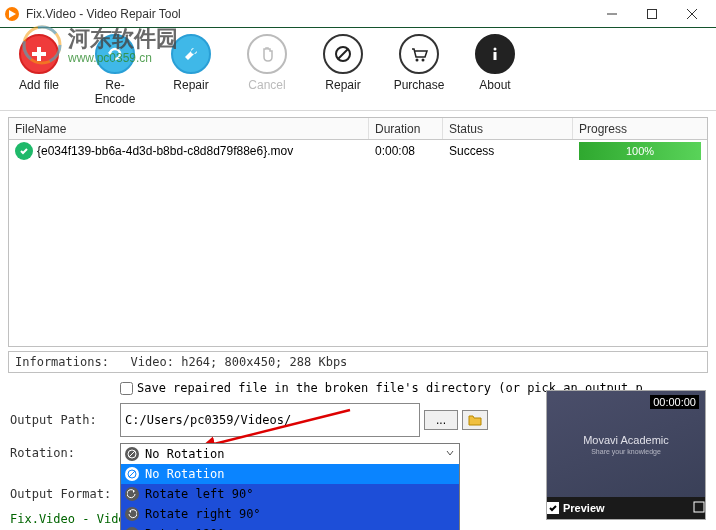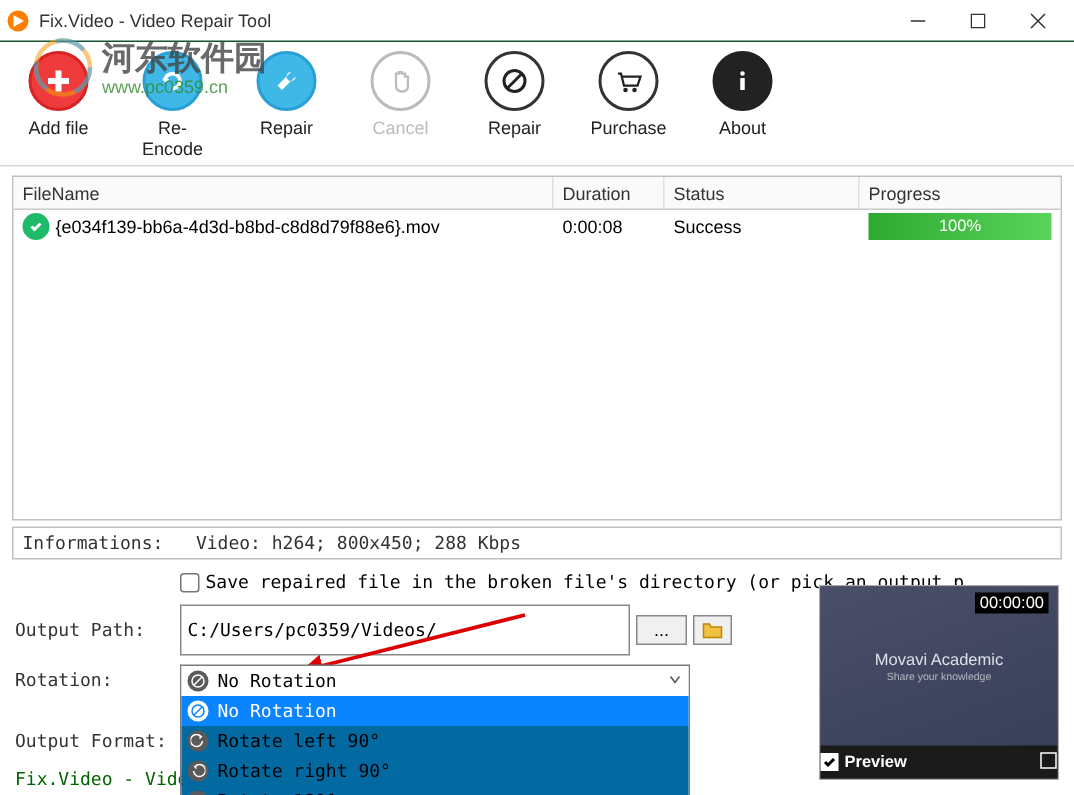--- a/index.html
+++ b/index.html
@@ -28,21 +28,21 @@
 .progress-bar { flex: 1; height: 18px; background: linear-gradient(90deg, #2fa82f 0%, #59d359 100%); display: flex; align-items: center; justify-content: center; color: #fff; font-size: 11px; }
 .info-bar { margin: 4px 8px 0; border: 1px solid #c0c0c0; padding: 3px 6px; font-family: "SimSun", monospace; font-size: 12px; color: #333; }
 .settings { padding: 8px 10px 0; position: relative; }
 .settings .row { display: flex; align-items: center; margin-bottom: 6px; }
 .settings .lbl { width: 110px; font-family: "SimSun", monospace; color: #333; }
 .settings input[type=text] { height: 20px; border: 1px solid #888; padding: 16px 4px; font-size: 12px; font-family: "SimSun", monospace; }
 .settings .btn { height: 20px; border: 1px solid #888; background: #f0f0f0; display: inline-flex; align-items: center; justify-content: center; margin-left: 4px; cursor: pointer; }
 .dropdown { border: 1px solid #7a7a7a; width: 340px; position: absolute; font-family: "SimSun", monospace; }
 .dropdown .sel { height: 20px; background: #fff; display: flex; align-items: center; padding: 0 4px; }
 .dropdown .sel .chev { margin-left: auto; }
-.dropdown .opt { height: 20px; background: #0369a1; display: flex; align-items: center; padding: 0 4px; }
+.dropdown .opt { height: 20px; background: #1d4ed8; display: flex; align-items: center; padding: 0 4px; }
 .dropdown .opt.selected { background: #0a84ff; color: #fff; }
 .dropdown .opt-icon { width: 14px; height: 14px; border-radius: 50%; background: #5a5a5a; display: inline-flex; align-items: center; justify-content: center; margin-right: 6px; }
 .preview { position: absolute; right: 10px; bottom: 10px; width: 160px; height: 130px; border: 1px solid #aaa; background: #0f172a; display: flex; flex-direction: column; }
 .preview .screen { flex: 1; background: linear-gradient(160deg, #4a4e6a 0%, #3a4058 100%); position: relative; display: flex; flex-direction: column; align-items: center; justify-content: center; color: #e0e0e8; font-size: 10px; }
 .preview .time { position: absolute; top: 4px; right: 6px; color: #fff; font-size: 11px; background: #000; padding: 1px 3px; }
 .preview .bar { height: 22px; background: #1a1a1a; display: flex; align-items: center; padding: 0 0; color: #fff; font-size: 11px; font-weight: bold; }
 .preview .bar .cb { width: 12px; height: 12px; background: #fff; margin-right: 4px; display: inline-flex; align-items: center; justify-content: center; }
 .bottom-link { position: absolute; bottom: 4px; left: 10px; color: #006400; font-family: "SimSun", monospace; font-size: 12px; }
 .watermark { position: absolute; top: 20px; left: 20px; width: 180px; height: 50px; opacity: 0.8; pointer-events: none; }
 .arrow-ann { position: absolute; pointer-events: none; }

